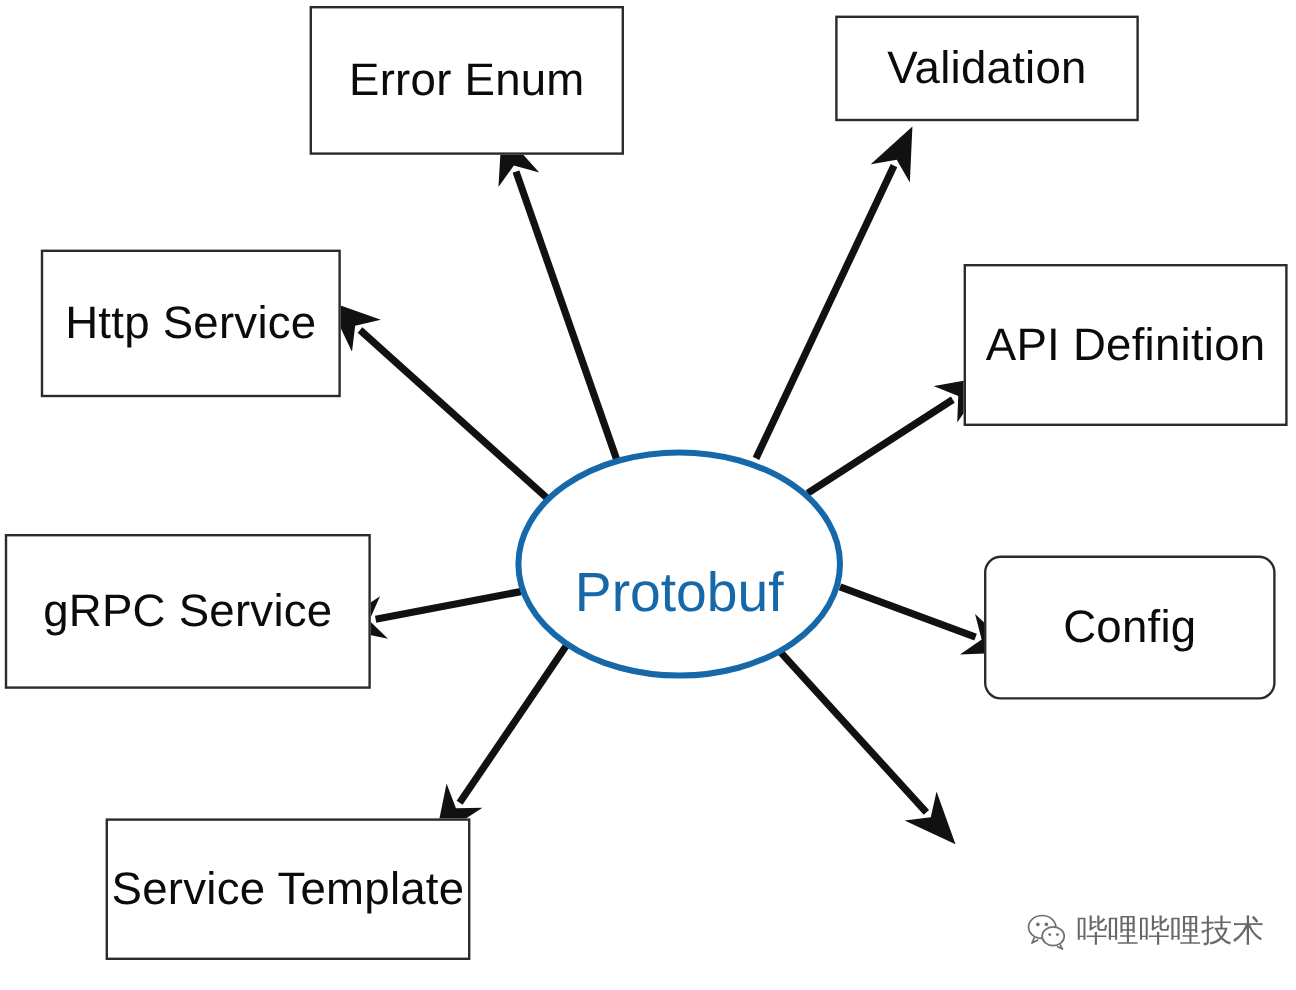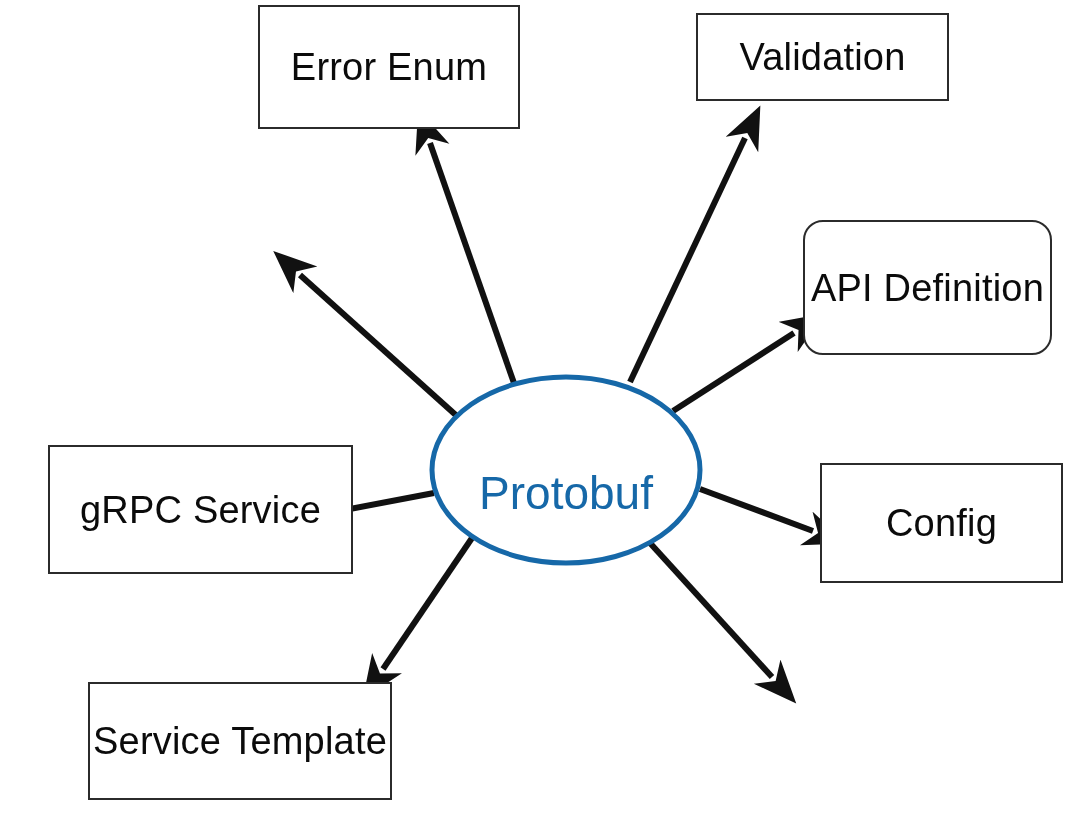--- a/index.html
+++ b/index.html
@@ -115,32 +115,48 @@
   </div>
 
   <div class="node-box" style="left:258px; top:5px; width:262px; height:124px;">
     <span class="node-label">Error Enum</span>
   </div>
 
   <div class="node-box" style="left:696px; top:13px; width:253px; height:88px;">
     <span class="node-label">Validation</span>
   </div>
 
+  <div class="node-box" style="left:34px; top:208px; width:250px; height:123px;">
+    <span class="node-label">Http Service</span>
+  </div>
 
-  <div class="node-box" style="left:803px; top:220px; width:249px; height:135px;border-radius:20px;">
+  <div class="node-box" style="left:803px; top:220px; width:270px; height:135px;">
     <span class="node-label">API Definition</span>
   </div>
 
-  <div class="node-box" style="left:4px; top:445px; width:305px; height:129px;margin-left:44px;">
+  <div class="node-box" style="left:4px; top:445px; width:305px; height:129px;">
     <span class="node-label">gRPC Service</span>
   </div>
 
-  <div class="node-box" style="left:820px; top:463px; width:243px; height:120px;">
+  <div class="node-box" style="left:820px; top:463px; width:243px; height:120px;border-radius:14px;">
     <span class="node-label">Config</span>
   </div>
 
   <div class="node-box" style="left:88px; top:682px; width:304px; height:118px;">
     <span class="node-label">Service Template</span>
   </div>
 
 
+  <div class="watermark">
+    <svg class="wechat-icon" viewBox="0 0 48 48">
+      <ellipse cx="19" cy="19" rx="16" ry="13.5" fill="#ffffff" stroke="#3a3a3a" stroke-width="2"></ellipse>
+      <path d="M10 31 L7 38 L14.5 34" fill="#ffffff" stroke="#3a3a3a" stroke-width="2" stroke-linejoin="round"></path>
+      <circle cx="14" cy="16" r="2.1" fill="#3a3a3a"></circle>
+      <circle cx="24" cy="16" r="2.1" fill="#3a3a3a"></circle>
+      <ellipse cx="32" cy="30" rx="13" ry="11" fill="#ffffff" stroke="#3a3a3a" stroke-width="2"></ellipse>
+      <path d="M40 39.5 L43 45 L36.5 42" fill="#ffffff" stroke="#3a3a3a" stroke-width="2" stroke-linejoin="round"></path>
+      <circle cx="28" cy="28" r="1.7" fill="#3a3a3a"></circle>
+      <circle cx="37" cy="28" r="1.7" fill="#3a3a3a"></circle>
+    </svg>
+    <span class="watermark-text">哔哩哔哩技术</span>
+  </div>
 
 </div>
 
 </body></html>

